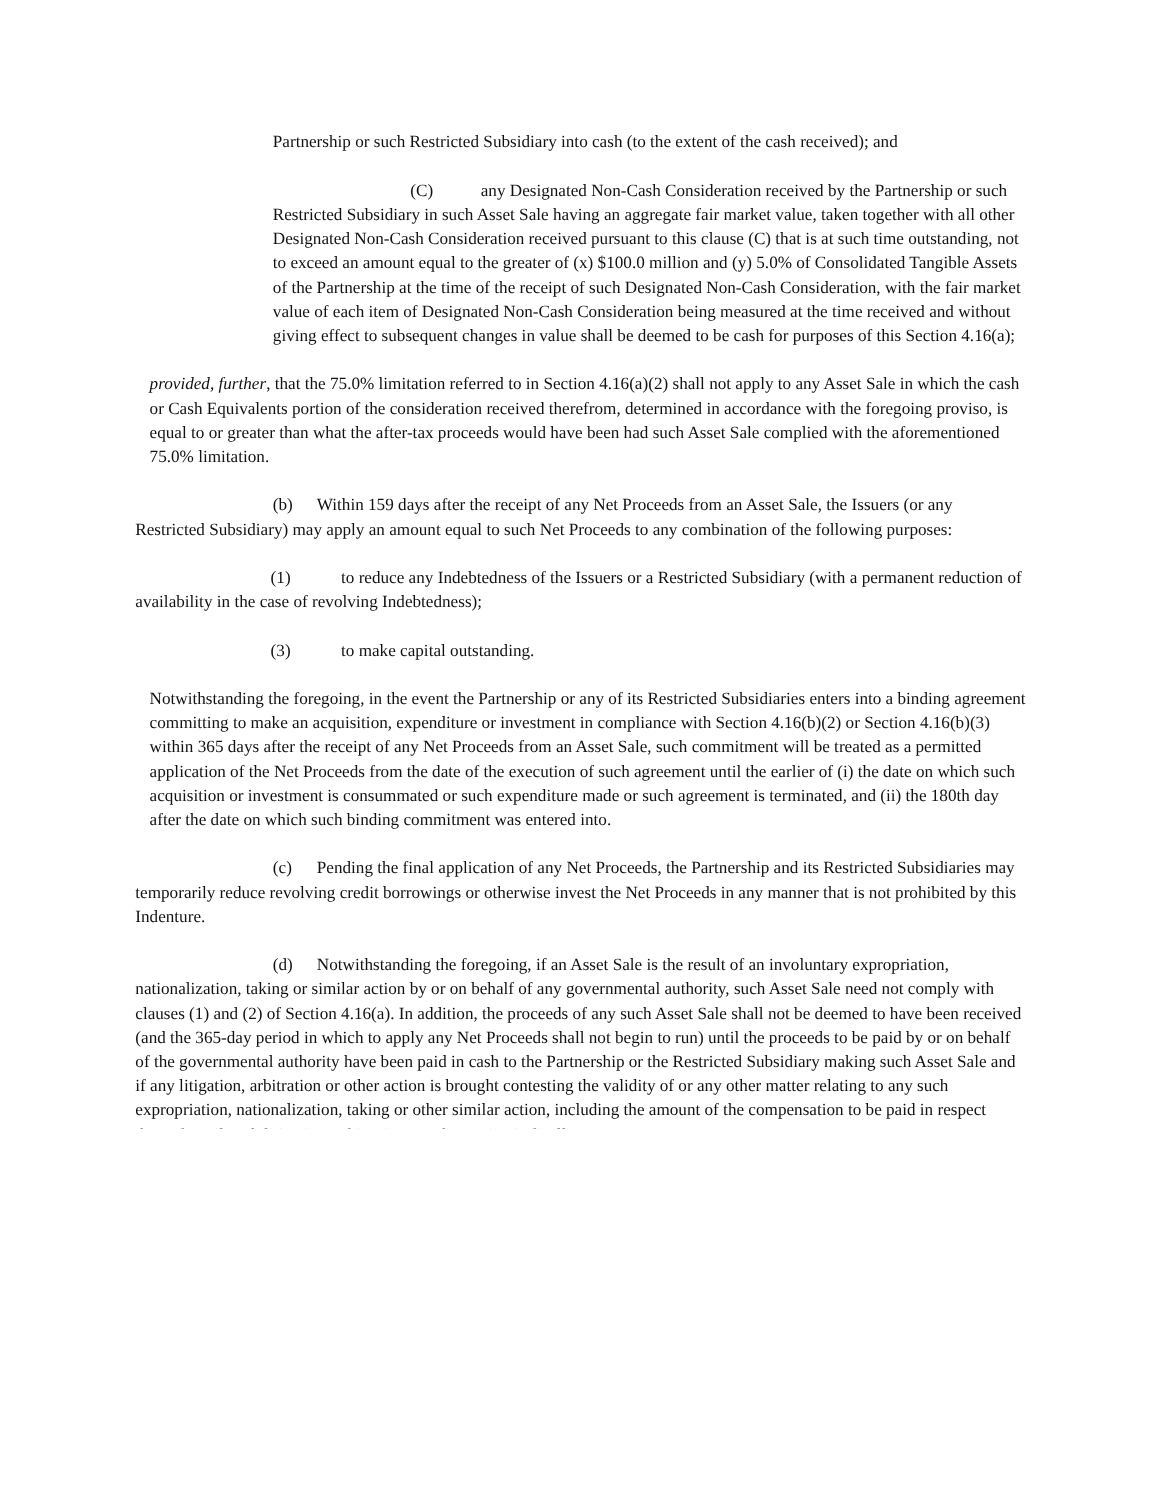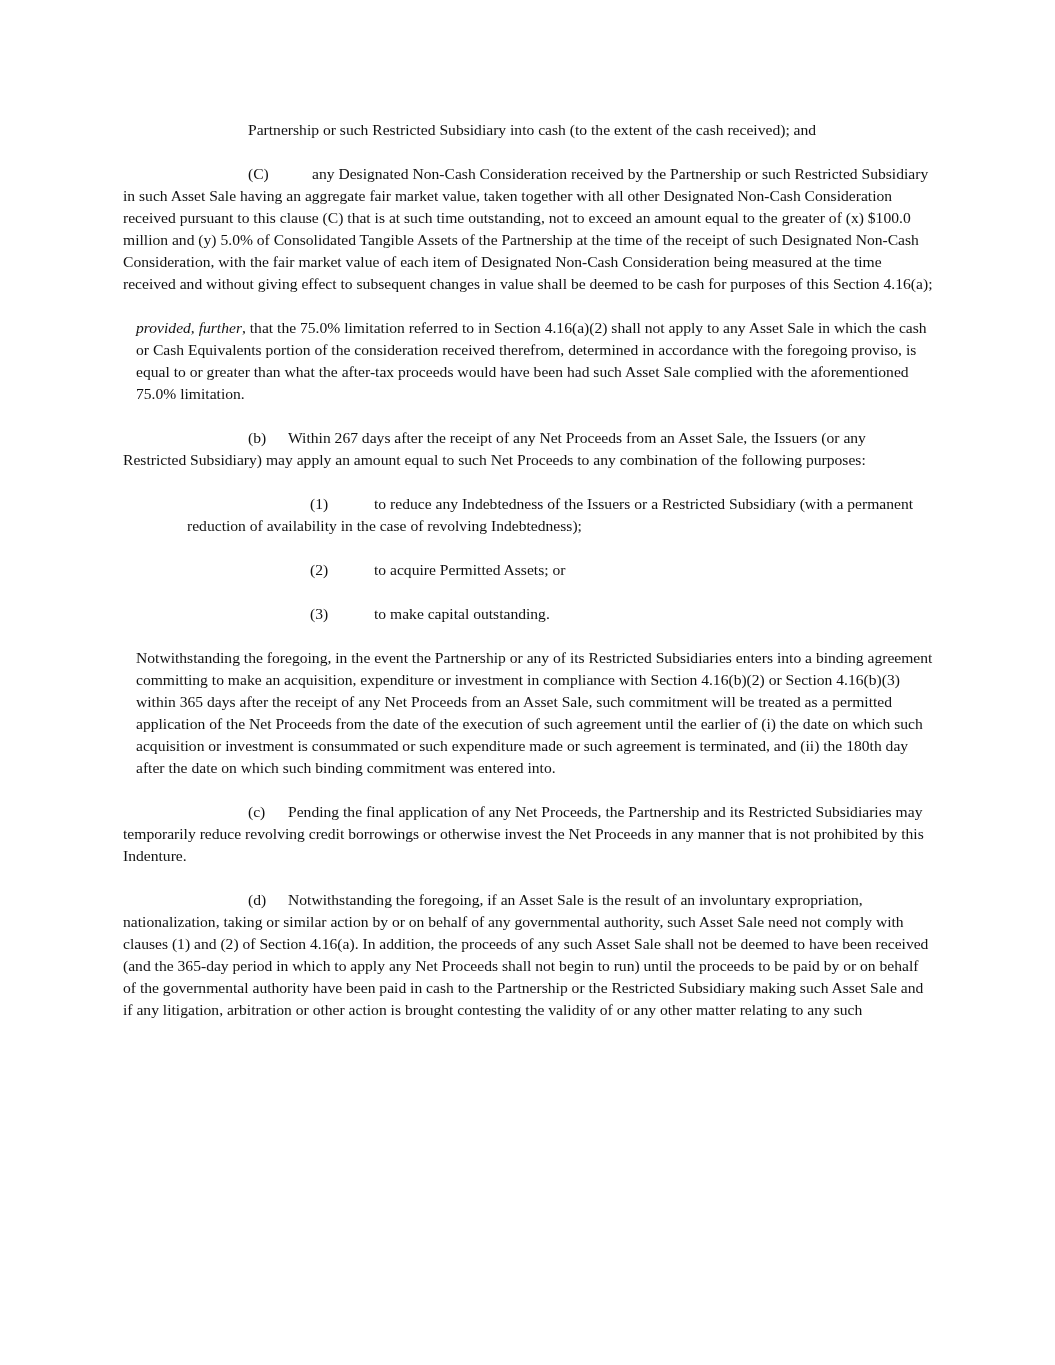--- a/index.html
+++ b/index.html
@@ -25,20 +25,21 @@
   .para {
     margin: 0 0 22px 0;
     text-align: left;
   }
   
   .p-cont {
     margin-left: 125px;
   }
   
   .p-clause {
+    margin-left: 125px;
     text-indent: 125px;
   }
   .p-clause .clause-no {
     display: inline-block;
     width: 64px;
     text-indent: 0;
   }
   
   .p-flush {
     margin-left: 13px;
@@ -47,21 +48,20 @@
   .p-lettered {
     text-indent: 125px;
   }
   .p-lettered .letter-no {
     display: inline-block;
     width: 40px;
     text-indent: 0;
   }
   
   .p-item {
-    margin-left: 64px;
     text-indent: 123px;
   }
   .p-item .item-no {
     display: inline-block;
     width: 64px;
     text-indent: 0;
   }
   .italic {
     font-style: italic;
   }
@@ -75,25 +75,24 @@
 
 <div class="page">
   <div class="content">
 
     <div class="para p-cont">Partnership or such Restricted Subsidiary into cash (to the extent of the cash received); and</div>
 
     <div class="para p-clause"><span class="clause-no">(C)</span><span>any Designated Non-Cash Consideration received by the Partnership or such Restricted Subsidiary in such Asset Sale having an aggregate fair market value, taken together with all other Designated Non-Cash Consideration received pursuant to this clause (C) that is at such time outstanding, not to exceed an amount equal to the greater of (x) $100.0 million and (y) 5.0% of Consolidated Tangible Assets of the Partnership at the time of the receipt of such Designated Non-Cash Consideration, with the fair market value of each item of Designated Non-Cash Consideration being measured at the time received and without giving effect to subsequent changes in value shall be deemed to be cash for purposes of this Section 4.16(a);</span></div>
 
     <div class="para p-flush"><span class="italic">provided, further</span><span>, that the 75.0% limitation referred to in Section 4.16(a)(2) shall not apply to any Asset Sale in which the cash or Cash Equivalents portion of the consideration received therefrom, determined in accordance with the foregoing proviso, is equal to or greater than what the after-tax proceeds would have been had such Asset Sale complied with the aforementioned 75.0% limitation.</span></div>
 
-    <div class="para p-lettered"><span class="letter-no">(b)</span><span>Within 267 days after the receipt of any Net Proceeds from an Asset Sale, the Issuers (or any Restricted Subsidiary) may apply an amount equal to such Net Proceeds to any combination of the following purposes:</span></div>
+    <div class="para p-lettered"><span class="letter-no">(b)</span><span>Within 159 days after the receipt of any Net Proceeds from an Asset Sale, the Issuers (or any Restricted Subsidiary) may apply an amount equal to such Net Proceeds to any combination of the following purposes:</span></div>
 
     <div class="para p-item"><span class="item-no">(1)</span><span>to reduce any Indebtedness of the Issuers or a Restricted Subsidiary (with a permanent reduction of availability in the case of revolving Indebtedness);</span></div>
 
-    <div class="para p-item"><span class="item-no">(2)</span><span>to acquire Permitted Assets; or</span></div>
 
     <div class="para p-item"><span class="item-no">(3)</span><span>to make capital outstanding.</span></div>
 
     <div class="para p-flush">Notwithstanding the foregoing, in the event the Partnership or any of its Restricted Subsidiaries enters into a binding agreement committing to make an acquisition, expenditure or investment in compliance with Section 4.16(b)(2) or Section 4.16(b)(3) within 365 days after the receipt of any Net Proceeds from an Asset Sale, such commitment will be treated as a permitted application of the Net Proceeds from the date of the execution of such agreement until the earlier of (i) the date on which such acquisition or investment is consummated or such expenditure made or such agreement is terminated, and (ii) the 180th day after the date on which such binding commitment was entered into.</div>
 
     <div class="para p-lettered"><span class="letter-no">(c)</span><span>Pending the final application of any Net Proceeds, the Partnership and its Restricted Subsidiaries may temporarily reduce revolving credit borrowings or otherwise invest the Net Proceeds in any manner that is not prohibited by this Indenture.</span></div>
 
     <div class="para p-lettered"><span class="letter-no">(d)</span><span>Notwithstanding the foregoing, if an Asset Sale is the result of an involuntary expropriation, nationalization, taking or similar action by or on behalf of any governmental authority, such Asset Sale need not comply with clauses (1) and (2) of Section 4.16(a). In addition, the proceeds of any such Asset Sale shall not be deemed to have been received (and the 365-day period in which to apply any Net Proceeds shall not begin to run) until the proceeds to be paid by or on behalf of the governmental authority have been paid in cash to the Partnership or the Restricted Subsidiary making such Asset Sale and if any litigation, arbitration or other action is brought contesting the validity of or any other matter relating to any such expropriation, nationalization, taking or other similar action, including the amount of the compensation to be paid in respect thereof, until such litigation, arbitration or other action is finally</span></div>
 
     <div class="page-number">59</div>

